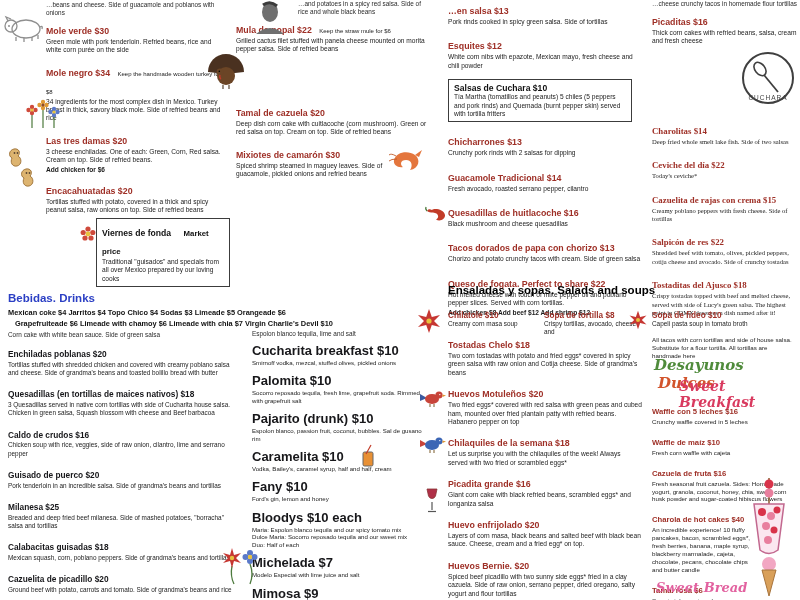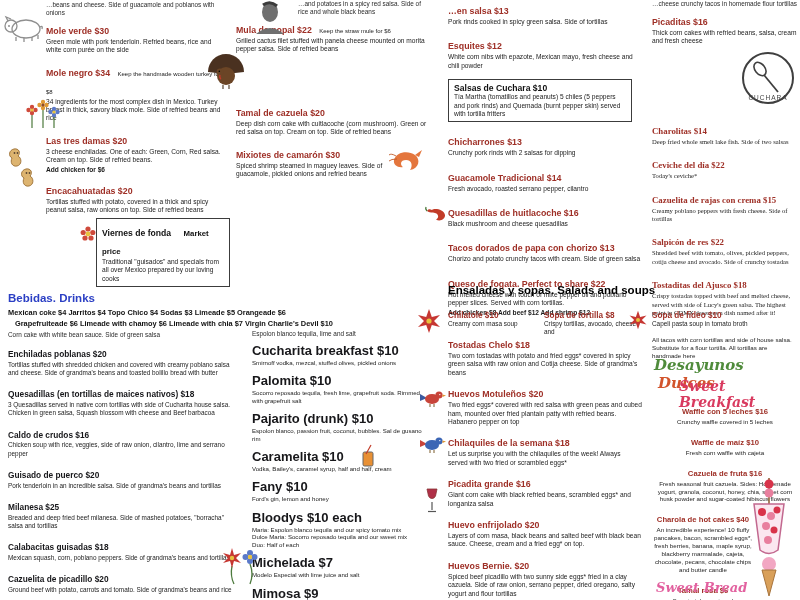--- a/index.html
+++ b/index.html
@@ -47,21 +47,21 @@
   #tacos-note{left:652px;top:336px;width:146px;font-size:6.2px;line-height:1.3;color:#1c1c1c;}
 
   .script{font-family:"DejaVu Serif","Liberation Serif",serif;font-style:italic;font-weight:700;}
   #sweet-title1{left:654px;top:356px;font-size:15px;}
   #sweet-w1{color:#4f8b3b;}
   #sweet-w2{color:#d2542c;margin-left:4px;}
   #sweet-subtitle{left:664px;top:378px;font-size:14px;color:#d93a5f;padding-left:15px;}
   #sweet-col{left:652px;top:400px;width:146px;}
   #sweet-col .title{font-size:7.7px;}
   #sweet-col .desc{font-size:6.2px;}
-  #sweet-col .item{margin-bottom:5px;text-align:center;}
+  #sweet-col .item{margin-bottom:5px;}
   #sweet-col .item:nth-child(n+4){padding-right:44px;}
   #sweet-bread{left:656px;top:580px;font-size:13px;color:#e2619f;}
 
   #bebidas-header{left:8px;top:292px;color:#2b3fc4;}
   .price-line{font-size:7.4px;font-weight:700;color:#111;white-space:nowrap;}
   #bebidas-line1{left:8px;top:308px;}
   #bebidas-line2{left:8px;top:319px;margin-left:7px;}
   #mains-fragment{left:8px;top:331px;width:224px;}
   #mains-col{left:8px;top:343px;width:224px;}
   #mains-col .title{color:#17171a;font-size:8.3px;}

